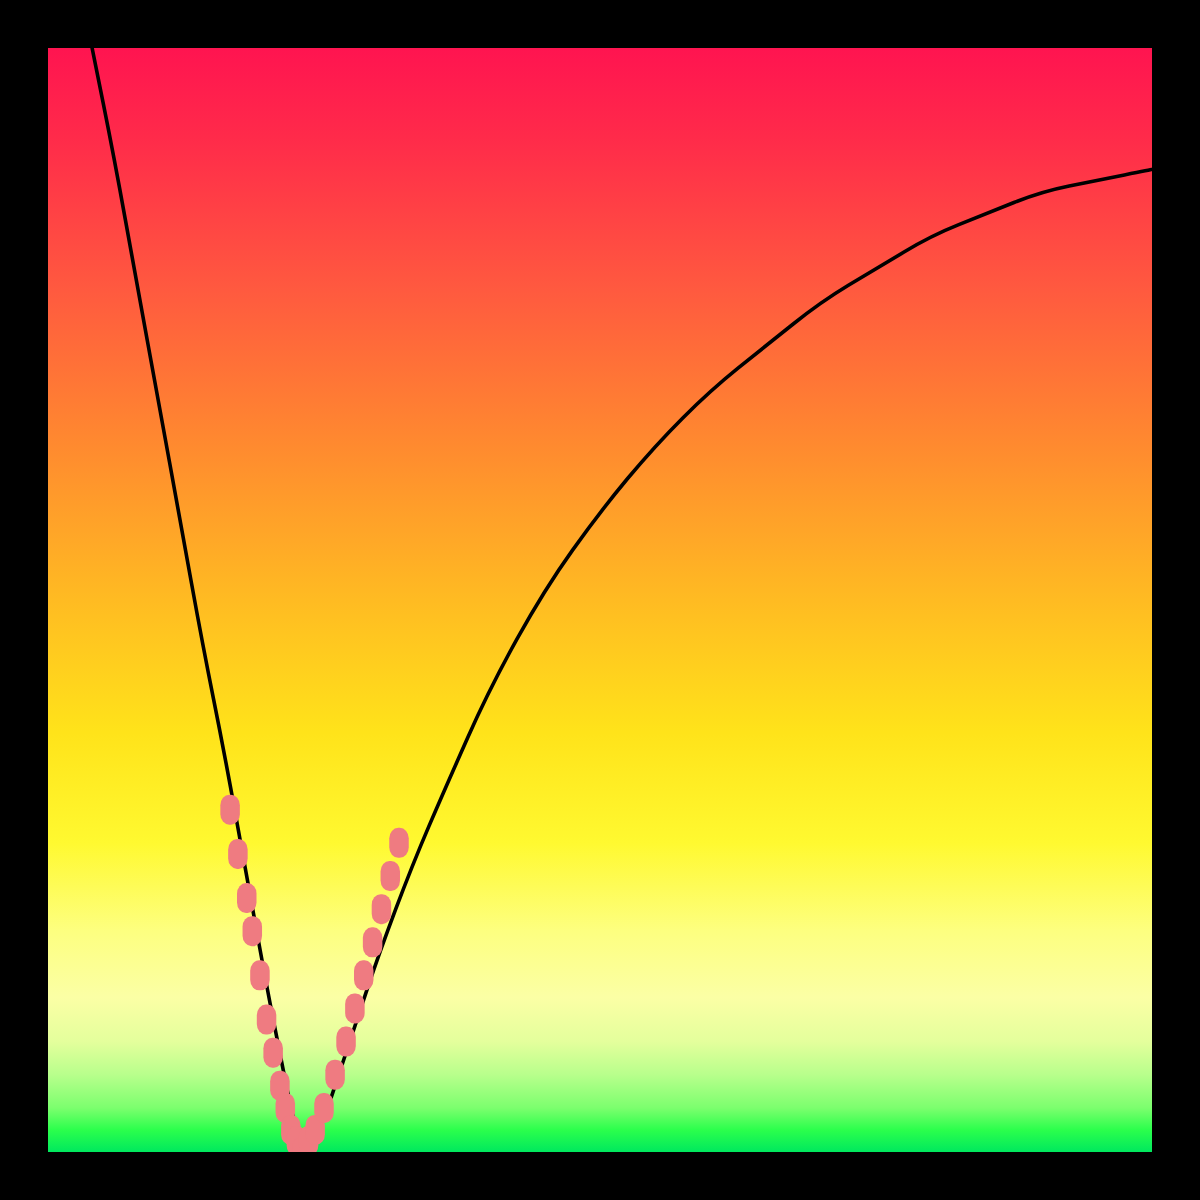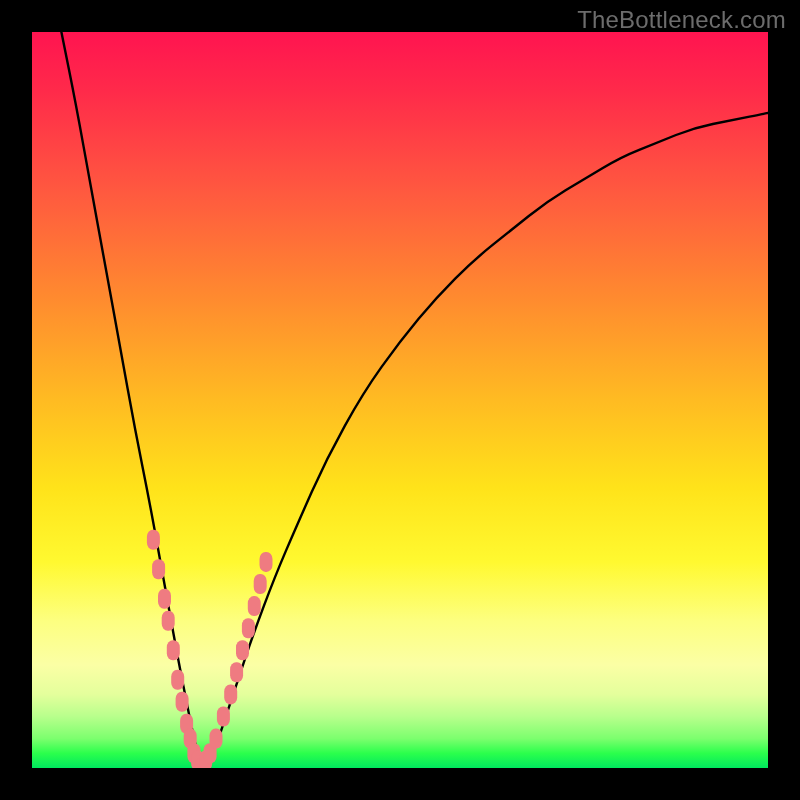--- a/index.html
+++ b/index.html
@@ -93,14 +93,13 @@
           <rect x="192.2" y="652.4" width="13" height="20" rx="6" ry="7" fill="#ef7b81"></rect>
           <rect x="198.1" y="630.3" width="13" height="20" rx="6" ry="7" fill="#ef7b81"></rect>
           <rect x="204.0" y="608.2" width="13" height="20" rx="6" ry="7" fill="#ef7b81"></rect>
           <rect x="209.9" y="586.2" width="13" height="20" rx="6" ry="7" fill="#ef7b81"></rect>
           <rect x="215.8" y="564.1" width="13" height="20" rx="6" ry="7" fill="#ef7b81"></rect>
           <rect x="221.7" y="542.0" width="13" height="20" rx="6" ry="7" fill="#ef7b81"></rect>
           <rect x="227.5" y="519.9" width="13" height="20" rx="6" ry="7" fill="#ef7b81"></rect>
         </g>
     </svg>
   </div>
-  <div class="watermark">TheBottleneck.com</div>
 </div>
 
 </body></html>

